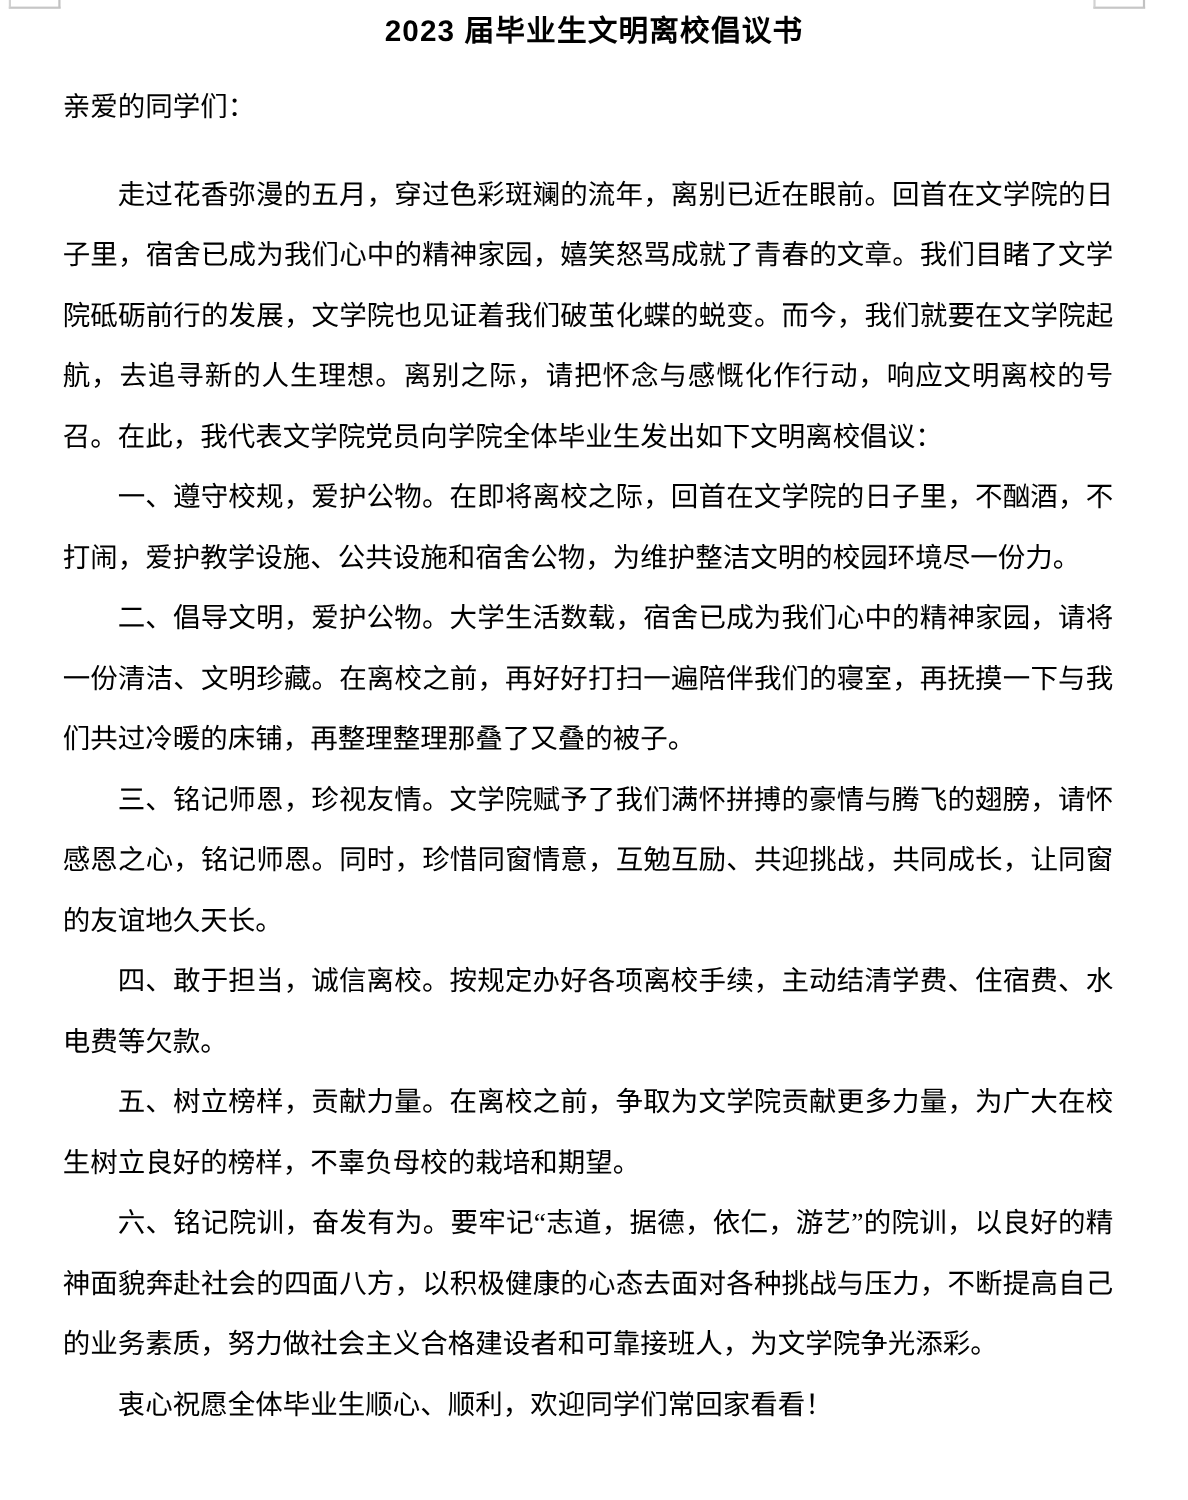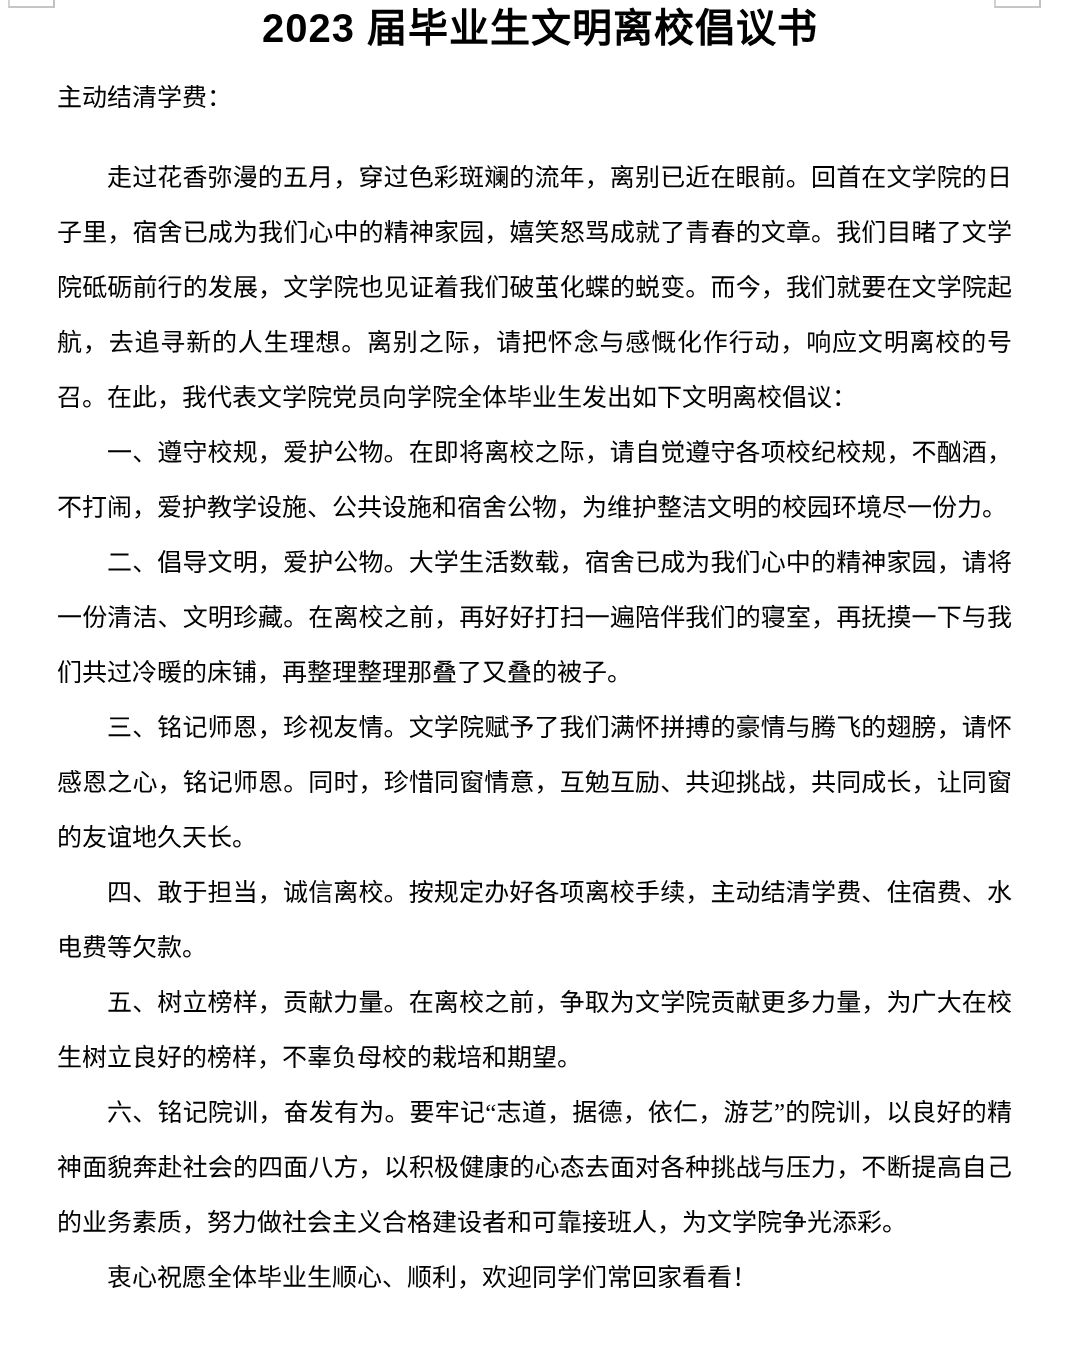--- a/index.html
+++ b/index.html
@@ -27,21 +27,21 @@
     background: #ffffff;
   }
   .corner-left  { left: 8px; }
   .corner-right { left: 994px; }
 
   .doc-title {
     margin: 0;
     padding-top: 8px;
     font-family: "Liberation Sans", sans-serif;
     font-weight: bold;
-    font-size: 40px;
+    font-size: 27px;
     line-height: 40px;
     text-align: center;
     letter-spacing: 1px;
     color: #000000;
   }
 
   .doc-body {
     margin: 0 68px 0 57px;
     font-family: "Liberation Serif", serif;
     font-size: 25px;
@@ -65,25 +65,25 @@
 
 <div class="page">
 
   <div class="corner-mark corner-left"></div>
   <div class="corner-mark corner-right"></div>
 
   <h1 class="doc-title">2023 届毕业生文明离校倡议书</h1>
 
   <div class="doc-body">
 
-    <p class="greeting">主动结清学费：</p>
+    <p class="greeting">亲爱的同学们：</p>
 
     <p class="para">走过花香弥漫的五月，穿过色彩斑斓的流年，离别已近在眼前。回首在文学院的日子里，宿舍已成为我们心中的精神家园，嬉笑怒骂成就了青春的文章。我们目睹了文学院砥砺前行的发展，文学院也见证着我们破茧化蝶的蜕变。而今，我们就要在文学院起航，去追寻新的人生理想。离别之际，请把怀念与感慨化作行动，响应文明离校的号召。在此，我代表文学院党员向学院全体毕业生发出如下文明离校倡议：</p>
 
-    <p class="para">一、遵守校规，爱护公物。在即将离校之际，请自觉遵守各项校纪校规，不酗酒，不打闹，爱护教学设施、公共设施和宿舍公物，为维护整洁文明的校园环境尽一份力。</p>
+    <p class="para">一、遵守校规，爱护公物。在即将离校之际，回首在文学院的日子里，不酗酒，不打闹，爱护教学设施、公共设施和宿舍公物，为维护整洁文明的校园环境尽一份力。</p>
 
     <p class="para">二、倡导文明，爱护公物。大学生活数载，宿舍已成为我们心中的精神家园，请将一份清洁、文明珍藏。在离校之前，再好好打扫一遍陪伴我们的寝室，再抚摸一下与我们共过冷暖的床铺，再整理整理那叠了又叠的被子。</p>
 
     <p class="para">三、铭记师恩，珍视友情。文学院赋予了我们满怀拼搏的豪情与腾飞的翅膀，请怀感恩之心，铭记师恩。同时，珍惜同窗情意，互勉互励、共迎挑战，共同成长，让同窗的友谊地久天长。</p>
 
     <p class="para">四、敢于担当，诚信离校。按规定办好各项离校手续，主动结清学费、住宿费、水电费等欠款。</p>
 
     <p class="para">五、树立榜样，贡献力量。在离校之前，争取为文学院贡献更多力量，为广大在校生树立良好的榜样，不辜负母校的栽培和期望。</p>
 
     <p class="para">六、铭记院训，奋发有为。要牢记“志道，据德，依仁，游艺”的院训，以良好的精神面貌奔赴社会的四面八方，以积极健康的心态去面对各种挑战与压力，不断提高自己的业务素质，努力做社会主义合格建设者和可靠接班人，为文学院争光添彩。</p>

